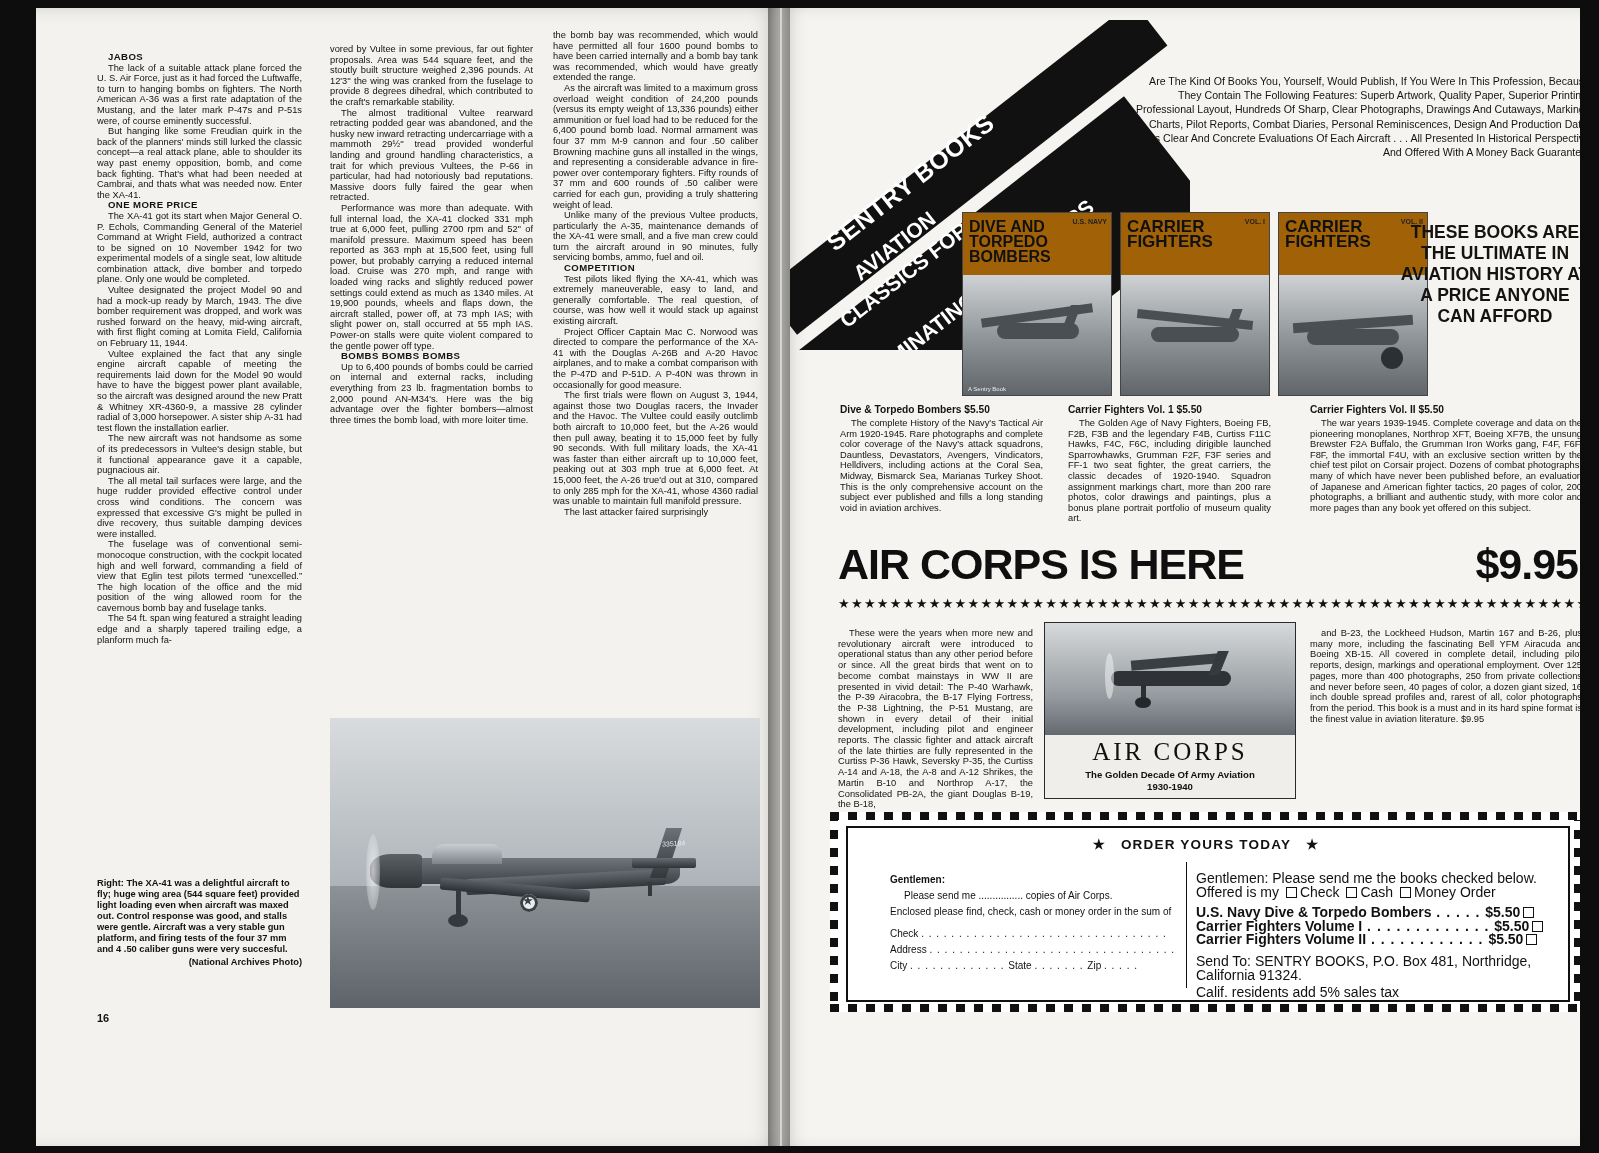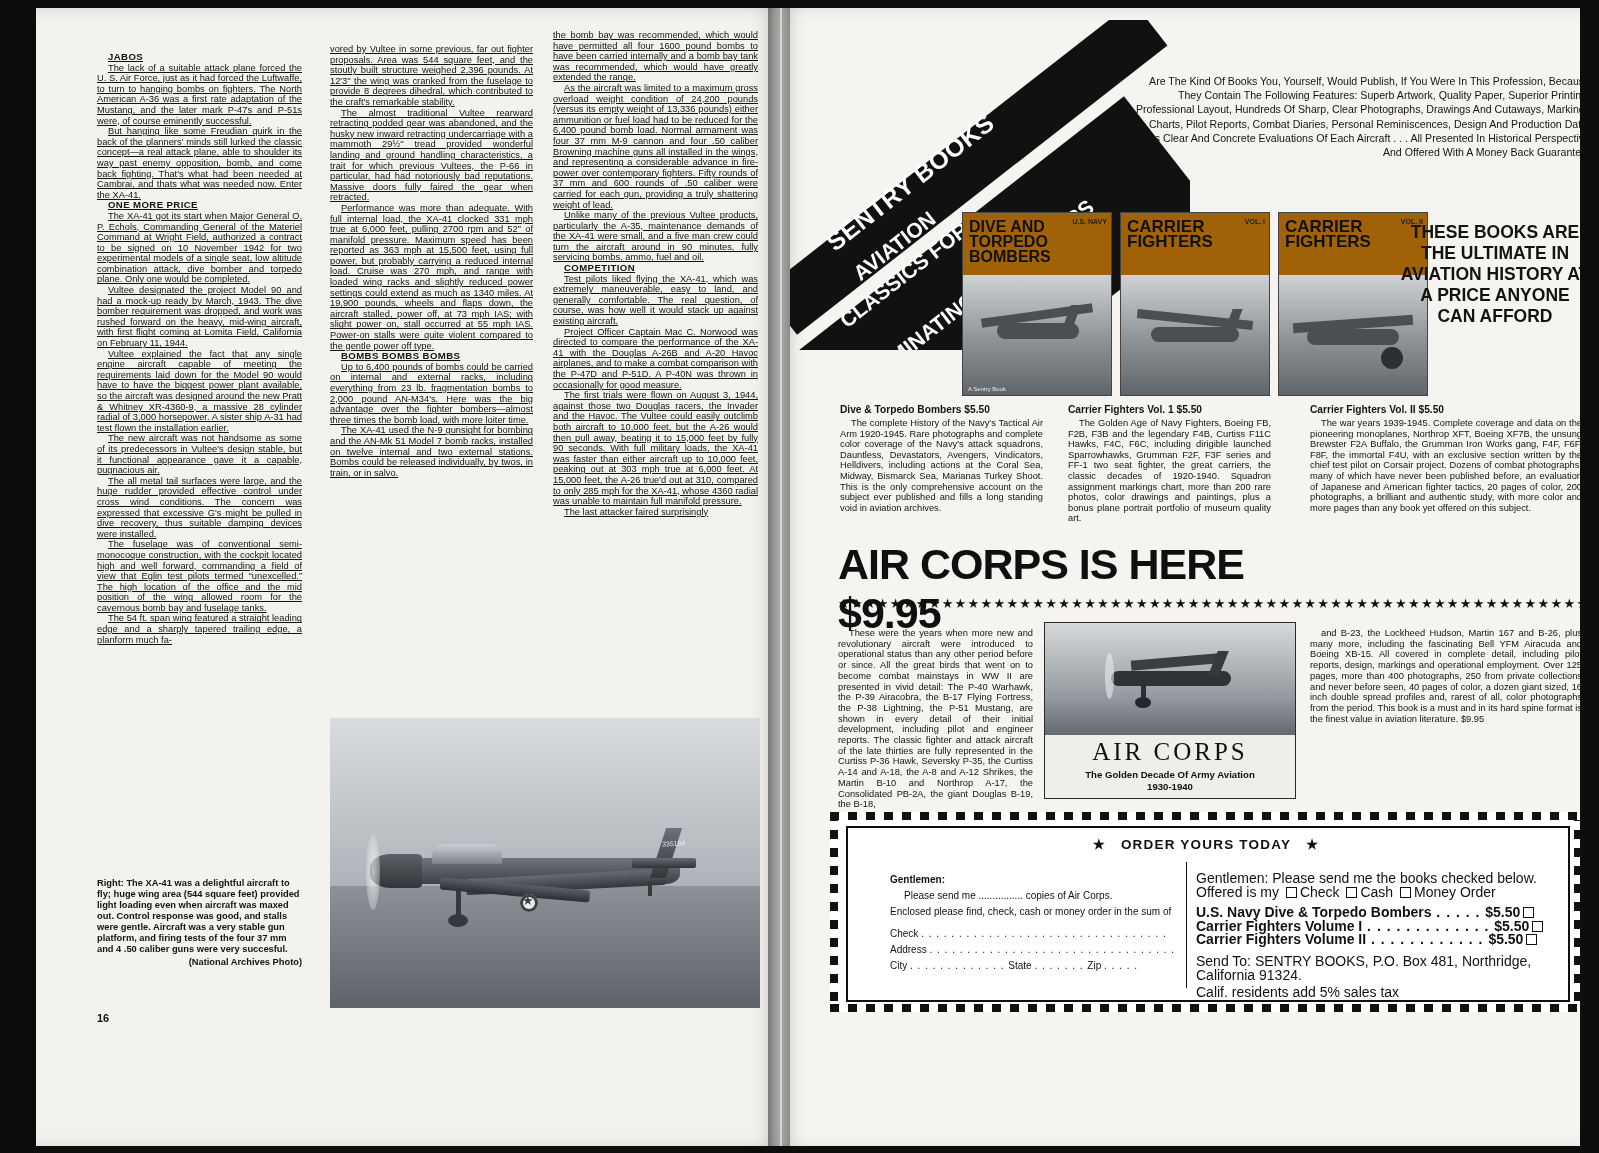--- a/index.html
+++ b/index.html
@@ -15,21 +15,21 @@
   .gutter{position:absolute;left:768px;top:0;width:22px;height:1153px;
      background:linear-gradient(to right,rgba(0,0,0,.45),rgba(0,0,0,.12),rgba(0,0,0,.38));}
   .edge-l{position:absolute;left:0;top:0;width:36px;height:1153px;background:#0d0d0d;}
   .edge-r{position:absolute;left:1580px;top:0;width:19px;height:1153px;background:#0d0d0d;}
   .edge-t{position:absolute;left:0;top:0;width:1599px;height:8px;background:#0d0d0d;}
   .edge-b{position:absolute;left:0;top:1146px;width:1599px;height:7px;background:#0d0d0d;}
 
   
   .col{position:absolute;color:#15130f;font-size:9.3px;line-height:10.6px;
        text-align:justify;font-family:"Liberation Sans", sans-serif;}
-  .col p{margin:0 0 0 0;text-indent:11px;text-decoration:underline;}
+  .col p{margin:0 0 0 0;text-indent:11px;}
   .col p.noind{text-indent:0;}
   .h{font-weight:bold;font-size:9.6px;letter-spacing:.4px;margin:9px 0 3px 0;text-indent:0;}
   .h.first{margin-top:0;}
   .caption{font-weight:bold;font-size:9.3px;line-height:11px;text-align:left;}
   .folio{position:absolute;left:97px;top:1012px;font-size:11px;color:#15130f;font-weight:bold;}
 
   
   .photo{position:absolute;left:330px;top:718px;width:430px;height:290px;
     background:linear-gradient(175deg,#cfd3d6 0%,#b9bfc3 28%,#9aa1a6 55%,#7e868c 78%,#6a7177 100%);
     overflow:hidden;}
@@ -87,21 +87,21 @@
   .ultimate{position:absolute;left:1400px;top:222px;width:190px;text-align:center;
      font-weight:bold;font-size:17.5px;line-height:21px;color:#15130f;}
 
   .bookcap{position:absolute;font-weight:bold;font-size:10.2px;color:#15130f;}
   .bookcopy{position:absolute;font-size:9.3px;line-height:10.6px;text-align:justify;color:#15130f;}
   .bookcopy p{margin:0;text-indent:11px;}
 
   
   .headline{position:absolute;left:838px;top:540px;width:740px;
      font-size:43px;font-weight:bold;letter-spacing:-1px;color:#0f0f0f;
-     display:flex;justify-content:space-between;font-family:"Liberation Sans", sans-serif;flex-direction:column;}
+     display:flex;justify-content:space-between;font-family:"Liberation Sans", sans-serif;}
   .stars{position:absolute;left:838px;top:596px;width:745px;height:14px;overflow:hidden;
      font-size:13px;letter-spacing:1.3px;color:#111;white-space:nowrap;}
 
   .ac-left{position:absolute;left:838px;top:628px;width:195px;font-size:9.3px;line-height:10.7px;
      text-align:justify;color:#15130f;}
   .ac-left p{margin:0;text-indent:11px;}
   .ac-right{position:absolute;left:1310px;top:628px;width:272px;font-size:9.3px;line-height:10.7px;
      text-align:justify;color:#15130f;}
   .ac-right p{margin:0;text-indent:11px;}
 
@@ -154,21 +154,20 @@
       <div style="text-align:right;margin-top:2px;">(National Archives Photo)</div>
     </div>
     <div class="folio">16</div>
 
     <div class="col" style="left:330px;top:44px;width:203px;">
       <p class="noind">vored by Vultee in some previous, far out fighter proposals. Area was 544 square feet, and the stoutly built structure weighed 2,396 pounds. At 12'3'' the wing was cranked from the fuselage to provide 8 degrees dihedral, which contributed to the craft's remarkable stability.</p>
       <p>The almost traditional Vultee rearward retracting podded gear was abandoned, and the husky new inward retracting undercarriage with a mammoth 29½'' tread provided wonderful landing and ground handling characteristics, a trait for which previous Vultees, the P-66 in particular, had had notoriously bad reputations. Massive doors fully faired the gear when retracted.</p>
       <p>Performance was more than adequate. With full internal load, the XA-41 clocked 331 mph true at 6,000 feet, pulling 2700 rpm and 52'' of manifold pressure. Maximum speed has been reported as 363 mph at 15,500 feet, using full power, but probably carrying a reduced internal load. Cruise was 270 mph, and range with loaded wing racks and slightly reduced power settings could extend as much as 1340 miles. At 19,900 pounds, wheels and flaps down, the aircraft stalled, power off, at 73 mph IAS; with slight power on, stall occurred at 55 mph IAS. Power-on stalls were quite violent compared to the gentle power off type.</p>
       <p class="h">BOMBS BOMBS BOMBS</p>
       <p>Up to 6,400 pounds of bombs could be carried on internal and external racks, including everything from 23 lb. fragmentation bombs to 2,000 pound AN-M34's. Here was the big advantage over the fighter bombers—almost three times the bomb load, with more loiter time.</p>
-      <p>The XA-41 used the N-9 gunsight for bombing and the AN-Mk 51 Model 7 bomb racks, installed on twelve internal and two external stations. Bombs could be released individually, by twos, in train, or in salvo.</p>
     </div>
 
     <div class="col" style="left:553px;top:30px;width:205px;">
       <p class="noind">the bomb bay was recommended, which would have permitted all four 1600 pound bombs to have been carried internally and a bomb bay tank was recommended, which would have greatly extended the range.</p>
       <p>As the aircraft was limited to a maximum gross overload weight condition of 24,200 pounds (versus its empty weight of 13,336 pounds) either ammunition or fuel load had to be reduced for the 6,400 pound bomb load. Normal armament was four 37 mm M-9 cannon and four .50 caliber Browning machine guns all installed in the wings, and representing a considerable advance in fire-power over contemporary fighters. Fifty rounds of 37 mm and 600 rounds of .50 caliber were carried for each gun, providing a truly shattering weight of lead.</p>
       <p>Unlike many of the previous Vultee products, particularly the A-35, maintenance demands of the XA-41 were small, and a five man crew could turn the aircraft around in 90 minutes, fully servicing bombs, ammo, fuel and oil.</p>
       <p class="h">COMPETITION</p>
       <p>Test pilots liked flying the XA-41, which was extremely maneuverable, easy to land, and generally comfortable. The real question, of course, was how well it would stack up against existing aircraft.</p>
       <p>Project Officer Captain Mac C. Norwood was directed to compare the performance of the XA-41 with the Douglas A-26B and A-20 Havoc airplanes, and to make a combat comparison with the P-47D and P-51D. A P-40N was thrown in occasionally for good measure.</p>
       <p>The first trials were flown on August 3, 1944, against those two Douglas racers, the Invader and the Havoc. The Vultee could easily outclimb both aircraft to 10,000 feet, but the A-26 would then pull away, beating it to 15,000 feet by fully 90 seconds. With full military loads, the XA-41 was faster than either aircraft up to 10,000 feet, peaking out at 303 mph true at 6,000 feet. At 15,000 feet, the A-26 true'd out at 310, compared to only 285 mph for the XA-41, whose 4360 radial was unable to maintain full manifold pressure.</p>

